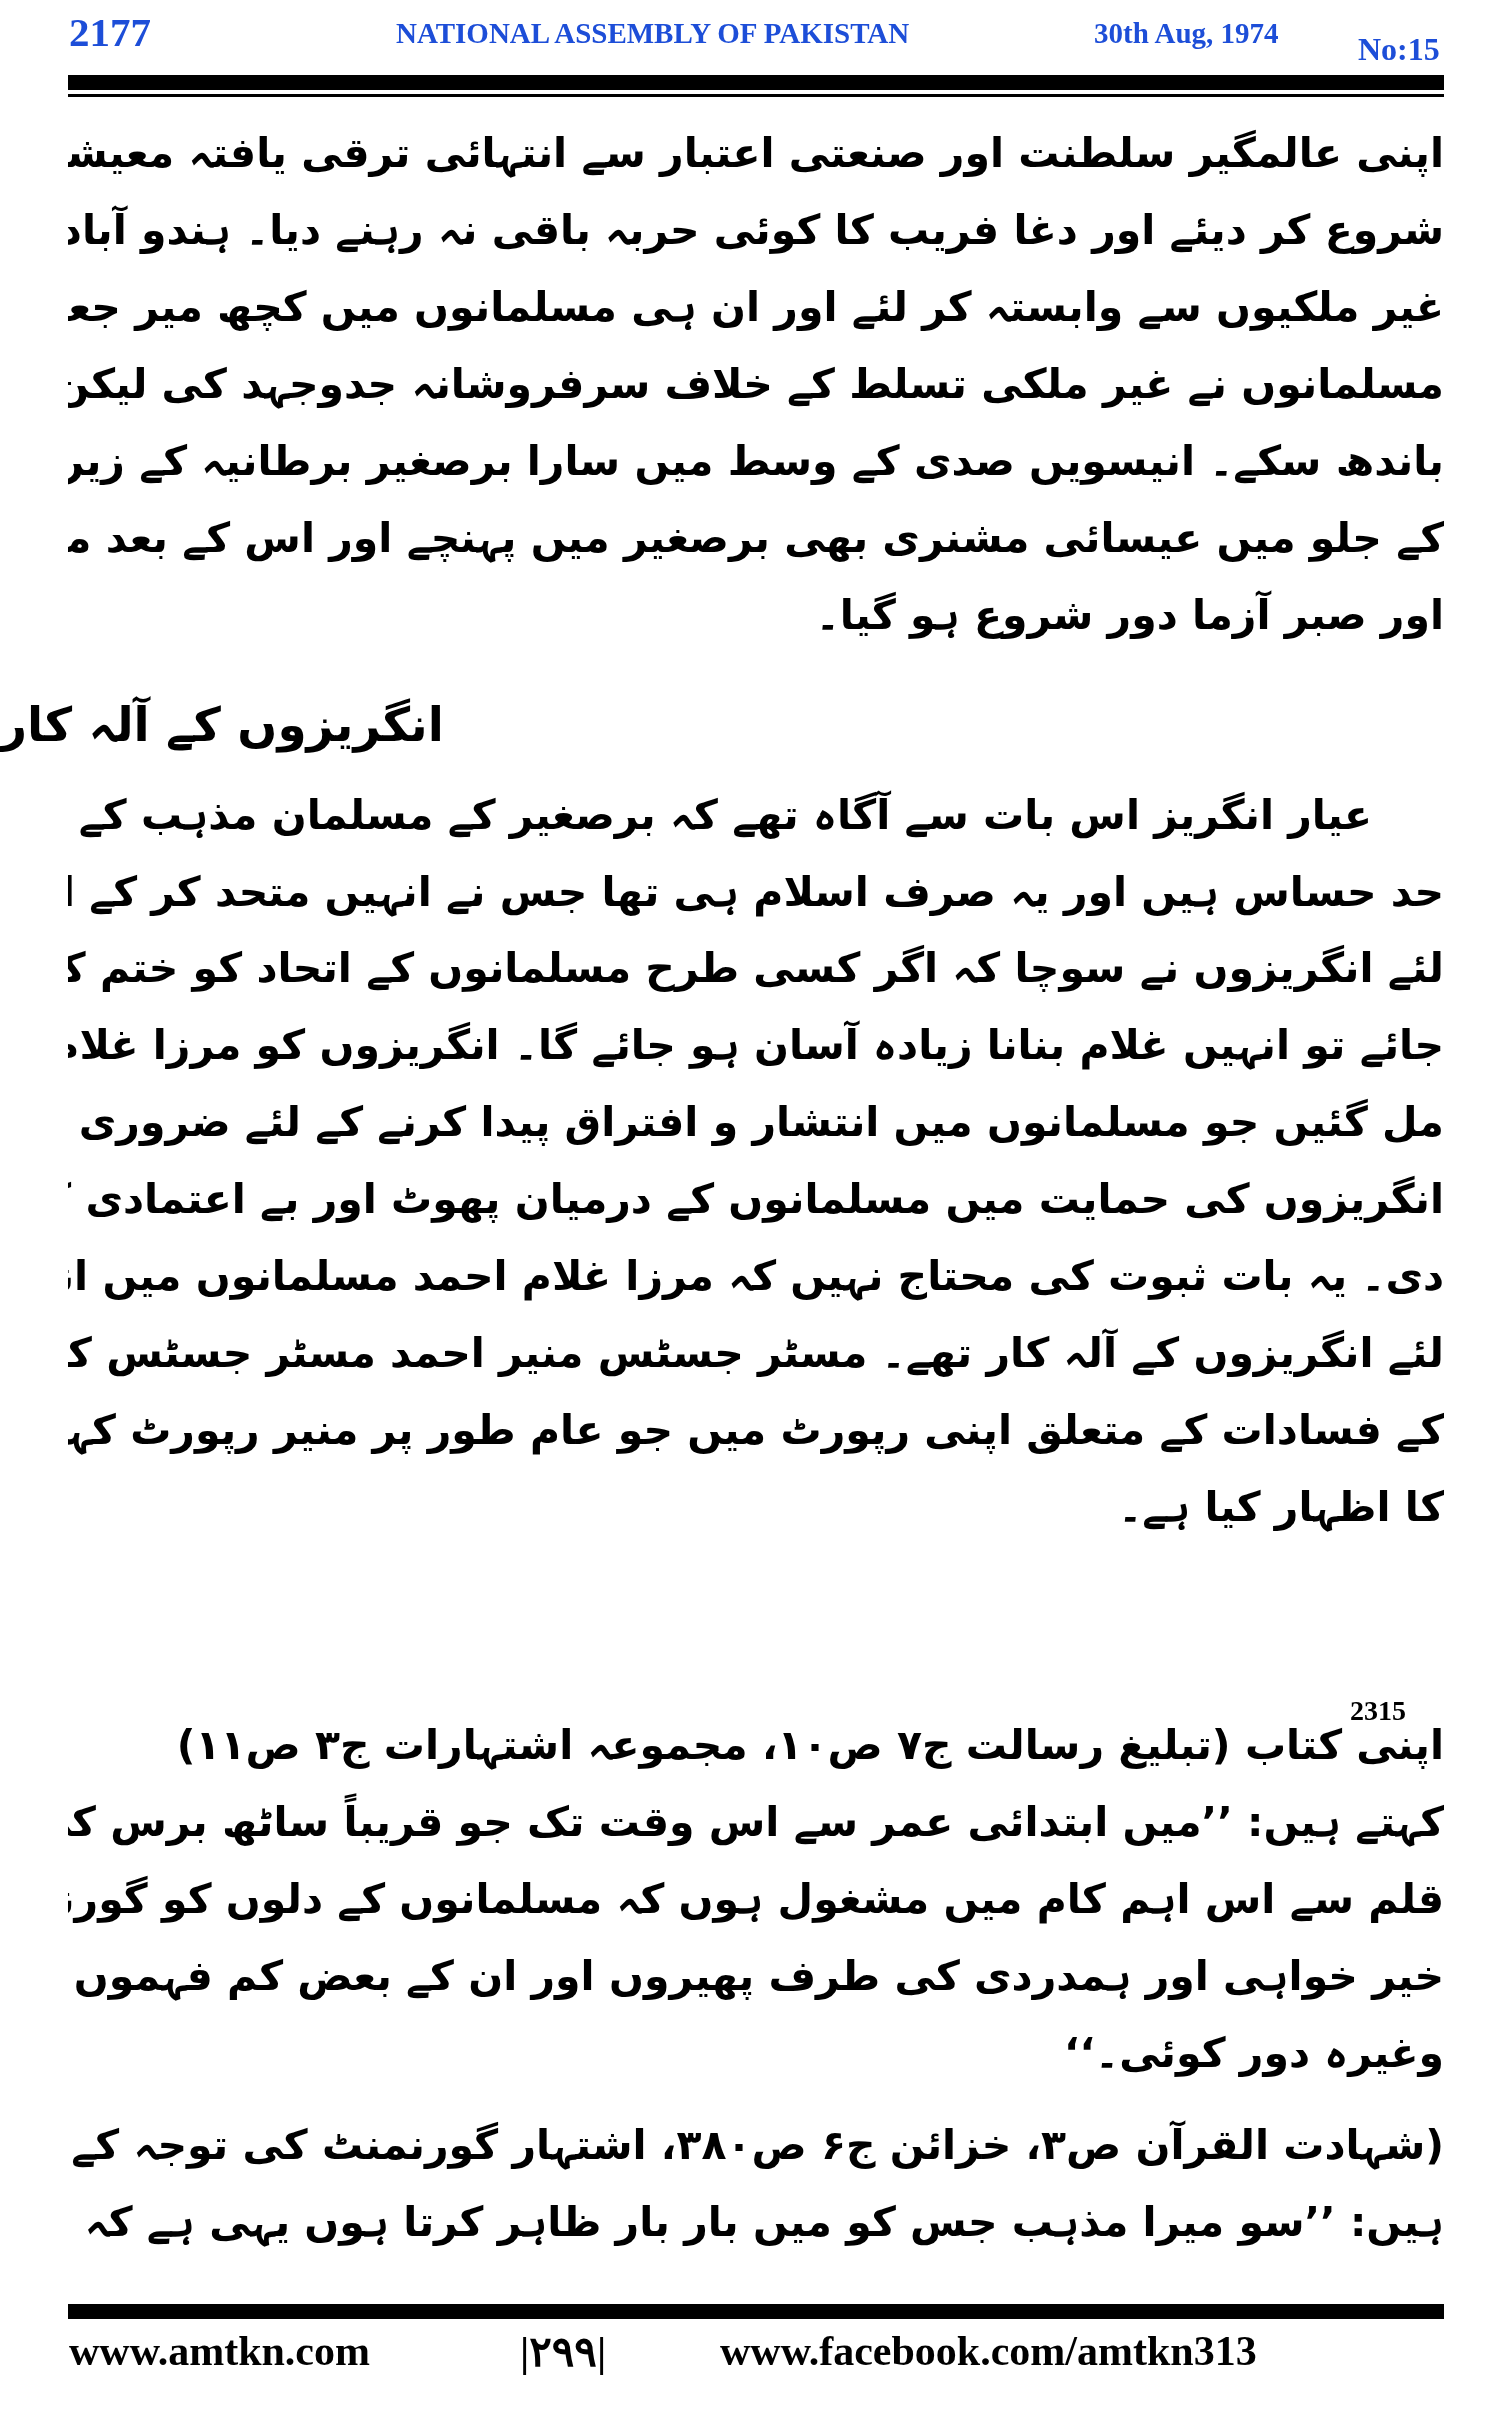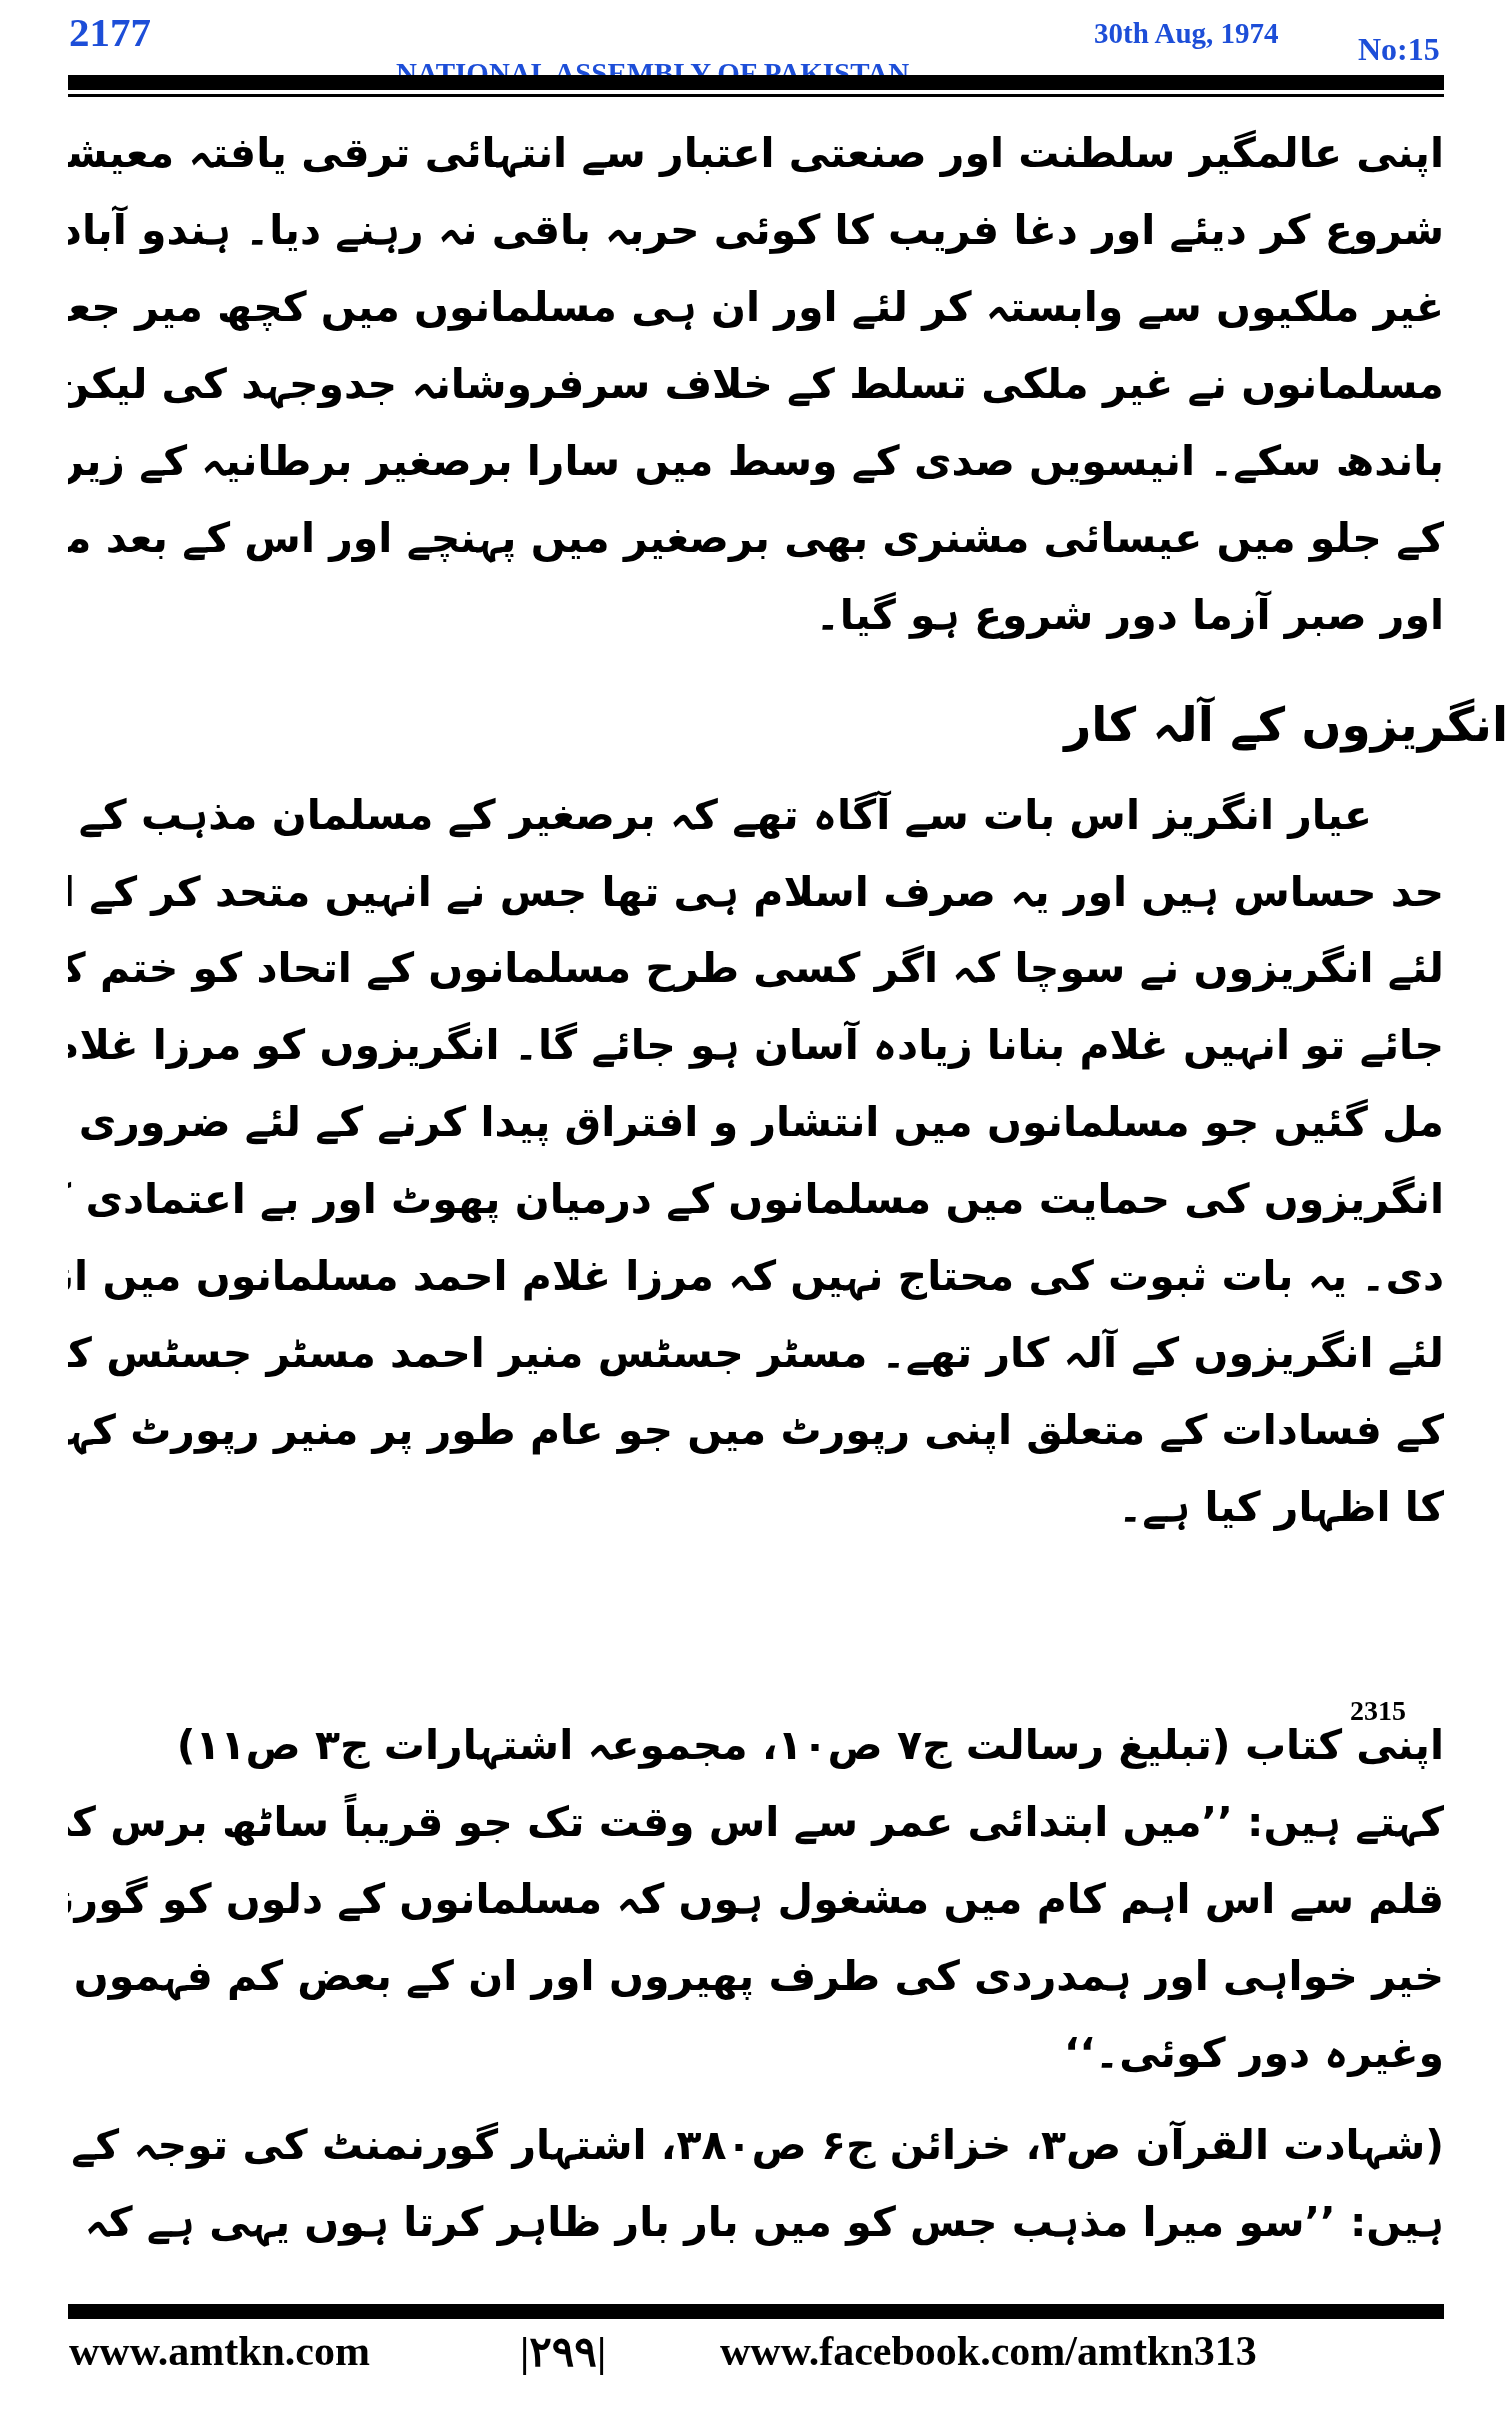--- a/index.html
+++ b/index.html
@@ -1,37 +1,37 @@
 <!DOCTYPE html>
 <html style="font-size:12px"><head>
 <meta charset="utf-8">
 <style>
   html, body { margin: 0; padding: 0; background: #ffffff; }
   body { width: 1508px; height: 2413px; position: relative; overflow: hidden; color: #000; }
   .hdr { position: absolute; font-family: "Liberation Serif", serif; font-weight: bold; color: #1d4ed8; white-space: nowrap; }
   #page-num { left: 69px; top: 7.5px; font-size: 41px; }
-  #hdr-title { left: 396px; top: 16.6px; font-size: 29px; letter-spacing: 0px; margin-top: 40px; }
+  #hdr-title { left: 396px; top: 16.6px; font-size: 29px; letter-spacing: 0px; }
   #hdr-date { left: 1094px; top: 16.6px; font-size: 29px; }
   #hdr-no { left: 1358px; top: 31px; font-size: 32px; }
   .rule-thick { position: absolute; left: 68px; width: 1376px; background: #000; }
   #top-rule-1 { top: 75px; height: 15px; }
   #top-rule-2 { top: 94px; height: 3px; }
   #bottom-rule { top: 2304px; height: 15px; }
 
   .ln {
     position: absolute; right: 64px; width: 1376px; height: 75px;
     direction: rtl; text-align: justify; text-align-last: justify;
     font-family: "DejaVu Sans", sans-serif; font-weight: bold; font-size: 41px;
     line-height: 75px; white-space: nowrap; overflow: hidden;
   }
   .ln.short { text-align-last: right; }
   .ln.indent-first { width: 1297px; }
   #heading {
     position: absolute; left: 0; width: 1508px; top: 683px; height: 83px;
-    direction: rtl; text-align: right; font-family: "DejaVu Sans", sans-serif;
+    direction: rtl; text-align: left; font-family: "DejaVu Sans", sans-serif;
     font-weight: bold; font-size: 47px; line-height: 83px;
   }
   .fnref { position: absolute; font-family: "Liberation Serif", serif; font-weight: bold; font-size: 28px; }
   #footnote-ref { left: 1350px; top: 1695px; }
 
   .footer { position: absolute; top: 2327px; font-family: "Liberation Serif", serif; font-weight: bold; font-size: 42px; white-space: nowrap; }
   #footer-site { left: 69px; }
   #footer-page { left: 520px; direction: ltr; text-align: center; }
   #footer-fb { left: 720px; }
 </style>

